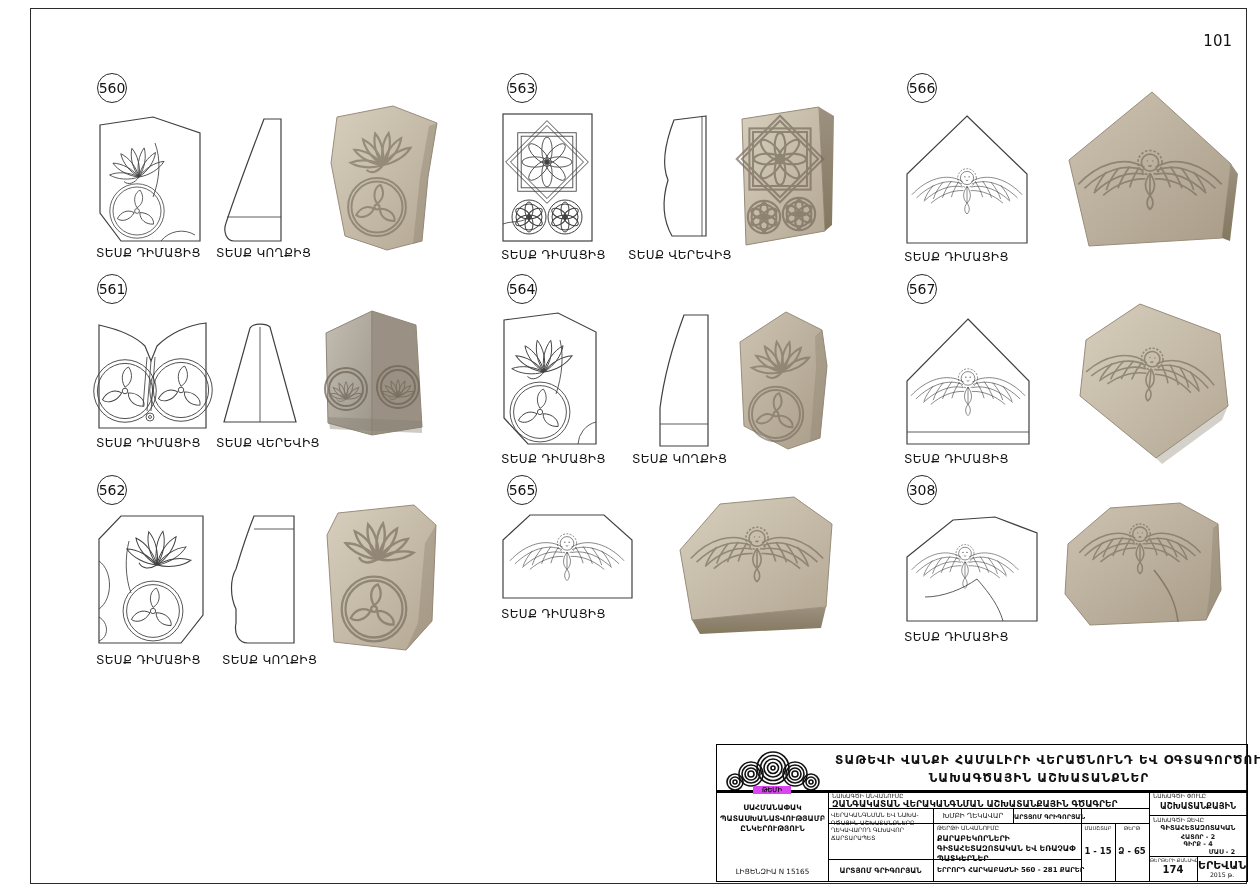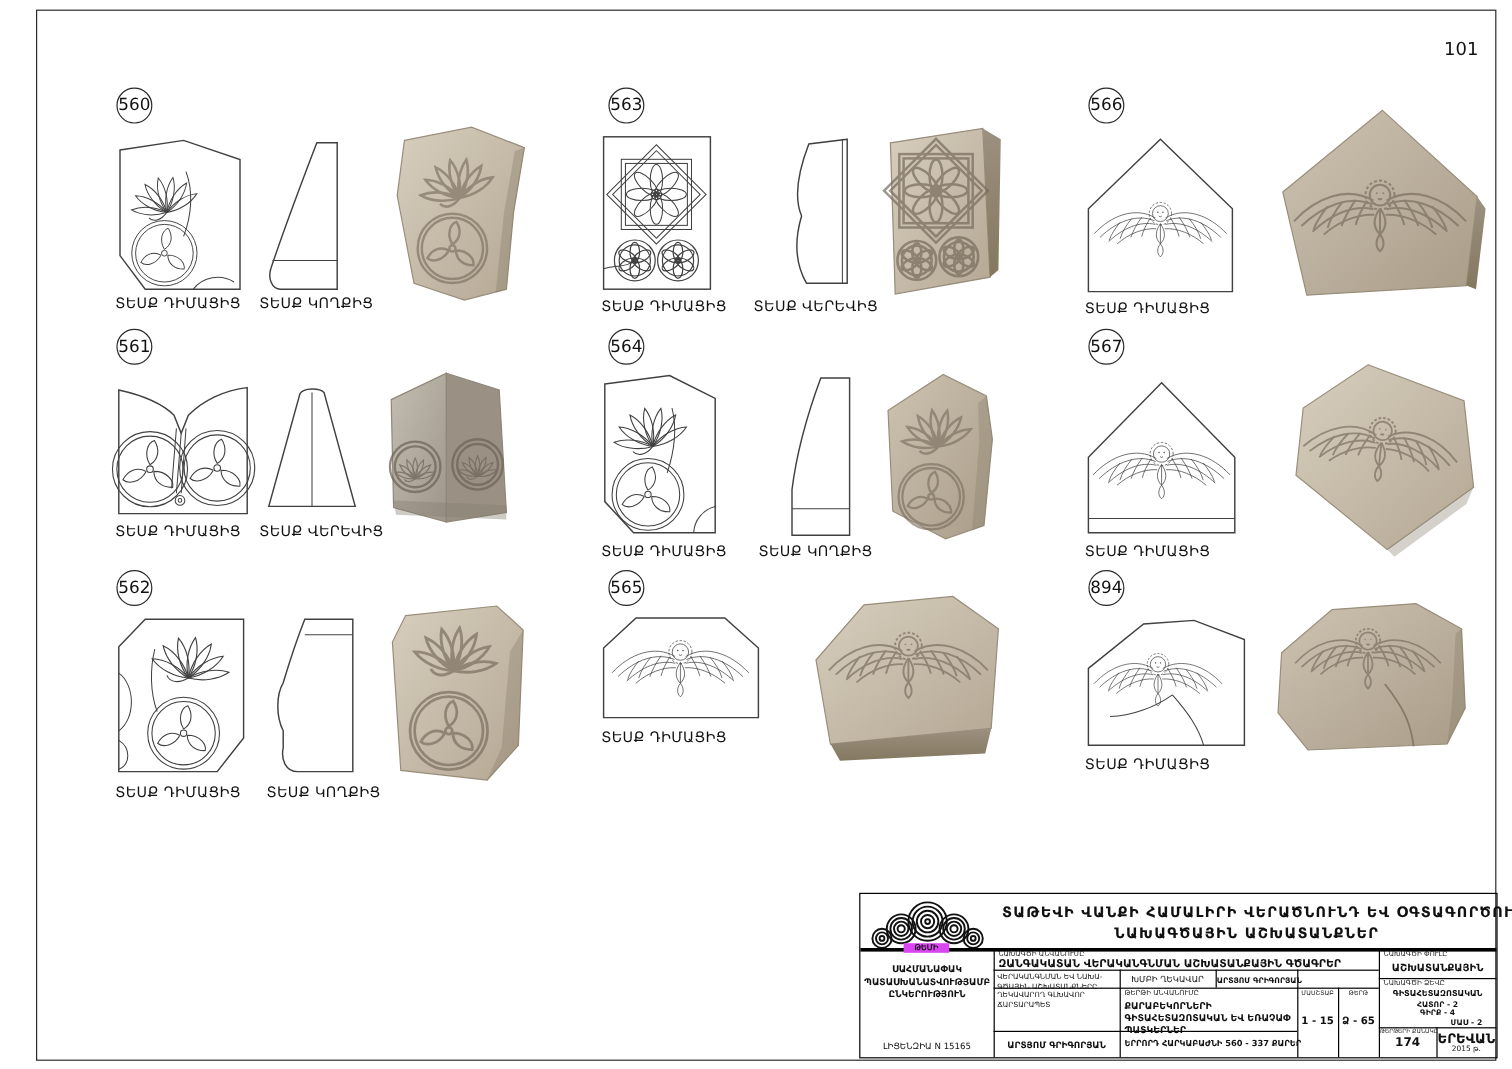--- a/index.html
+++ b/index.html
@@ -301,21 +301,21 @@
     </svg>
     <div class="vl" style="left:6px;top:179px">ՏԵՍՔ ԴԻՄԱՑԻՑ</div>
     <svg class="ph" style="left:160px;top:25px" width="175" height="167" viewBox="0 0 175 167">
       <polygon points="82,6 162,36 170,108 98,160 22,98 28,42" fill="url(#gTan)" stroke="#998d7b" stroke-width="1"></polygon>
       <polygon points="98,160 170,108 164,122 104,166" fill="#857a66" opacity="0.35"></polygon>
       <use href="#seraph" transform="translate(92,82) scale(0.7) rotate(6)" stroke="#7b7060" stroke-width="2.2" opacity="0.7" fill="none" color="#7b7060"></use>
     </svg>
   </div>
 
   <div class="item" style="left:898px;top:474px;width:348px;height:180px">
-    <div class="badge" style="left:9px;top:1px">894</div>
+    <div class="badge" style="left:9px;top:1px">308</div>
     <svg class="ld" style="left:5px;top:39px" width="138" height="112" viewBox="0 0 138 112">
       <path class="o" d="M4,44 L50,7 L92,4 L134,20 L134,108 L4,108 Z"></path>
       <use href="#seraph" transform="translate(62,58) scale(0.58)"></use>
       <path d="M74,66 C88,82 96,94 100,108"></path>
       <path d="M74,66 C60,76 40,84 22,84"></path>
     </svg>
     <div class="vl" style="left:6px;top:156px">ՏԵՍՔ ԴԻՄԱՑԻՑ</div>
     <svg class="ph" style="left:160px;top:24px" width="172" height="132" viewBox="0 0 172 132">
       <polygon points="10,46 52,10 122,5 160,26 163,92 148,122 32,127 7,96" fill="url(#gTan2)" stroke="#998d7b" stroke-width="1"></polygon>
       <polygon points="160,26 163,92 148,122 152,90 155,30" fill="#857a66" opacity="0.35"></polygon>
@@ -376,21 +376,21 @@
     <div class="tc bld nw" style="left:115px;top:53.5px;font-size:9px;">ԶԱՆԳԱԿԱՏԱՆ ՎԵՐԱԿԱՆԳՆՄԱՆ ԱՇԽԱՏԱՆՔԱՅԻՆ ԳԾԱԳՐԵՐ</div>
 
     <div class="tc" style="left:114px;top:66px;width:99px;font-size:6px;line-height:1.25;">ՎԵՐԱԿԱՆԳՆՄԱՆ ԵՎ ՆԱԽԱ­ԳԾԱՅԻՆ ԱՇԽԱՏԱՆՔՆԵՐԸ ՂԵԿԱՎԱՐՈՂ ԳԼԽԱՎՈՐ ՃԱՐՏԱՐԱՊԵՏ</div>
     <div class="tc bld ctr nw" style="left:113px;top:121px;width:101px;font-size:7.4px;">ԱՐՏՅՈՄ ԳՐԻԳՈՐՅԱՆ</div>
 
     <div class="tc ctr nw" style="left:218px;top:67px;width:76px;font-size:7px;">ԽՄԲԻ ՂԵԿԱՎԱՐ</div>
     <div class="tc bld ctr nw" style="left:297px;top:67.5px;width:66px;font-size:6.4px;">ԱՐՏՅՈՄ ԳՐԻԳՈՐՅԱՆ</div>
 
     <div class="tc lab" style="left:220px;top:80px;">ԹԵՐԹԻ ԱՆՎԱՆՈՒՄԸ</div>
     <div class="tc bld" style="left:220px;top:89px;width:142px;font-size:7.8px;line-height:1.3;">ՔԱՐԱԲԵԿՈՐՆԵՐԻ ԳԻՏԱՀԵՏԱԶՈՏԱԿԱՆ ԵՎ ԵՌԱՉԱՓ ՊԱՏԿԵՐՆԵՐ</div>
-    <div class="tc bld nw" style="left:220px;top:121px;font-size:6.9px;">ԵՐՐՈՐԴ ՀԱՐԿԱԲԱԺՆԻ 560 - 337 ՔԱՐԵՐ</div>
+    <div class="tc bld nw" style="left:220px;top:121px;font-size:6.9px;">ԵՐՐՈՐԴ ՀԱՐԿԱԲԱԺՆԻ 560 - 281 ՔԱՐԵՐ</div>
 
     <div class="tc lab ctr" style="left:364px;top:80px;width:34px;font-size:5.2px;">ՄԱՍՇՏԱԲ</div>
     <div class="tc bld ctr nw" style="left:364px;top:101px;width:34px;font-size:8.5px;">1 - 15</div>
     <div class="tc lab ctr" style="left:398px;top:80px;width:34px;font-size:5.2px;">ԹԵՐԹ</div>
     <div class="tc bld ctr nw" style="left:398px;top:101px;width:34px;font-size:8.5px;">Ձ - 65</div>
 
     <div class="tc lab" style="left:436px;top:47.5px;">ՆԱԽԱԳԾԻ ՓՈՒԼԸ</div>
     <div class="tc bld ctr nw" style="left:432px;top:56px;width:98px;font-size:8.4px;">ԱՇԽԱՏԱՆՔԱՅԻՆ</div>
     <div class="tc lab" style="left:436px;top:71.5px;">ՆԱԽԱԳԾԻ ՁԵՎԸ</div>
     <div class="tc bld ctr nw" style="left:432px;top:79px;width:98px;font-size:6.8px;">ԳԻՏԱՀԵՏԱԶՈՏԱԿԱՆ</div>

